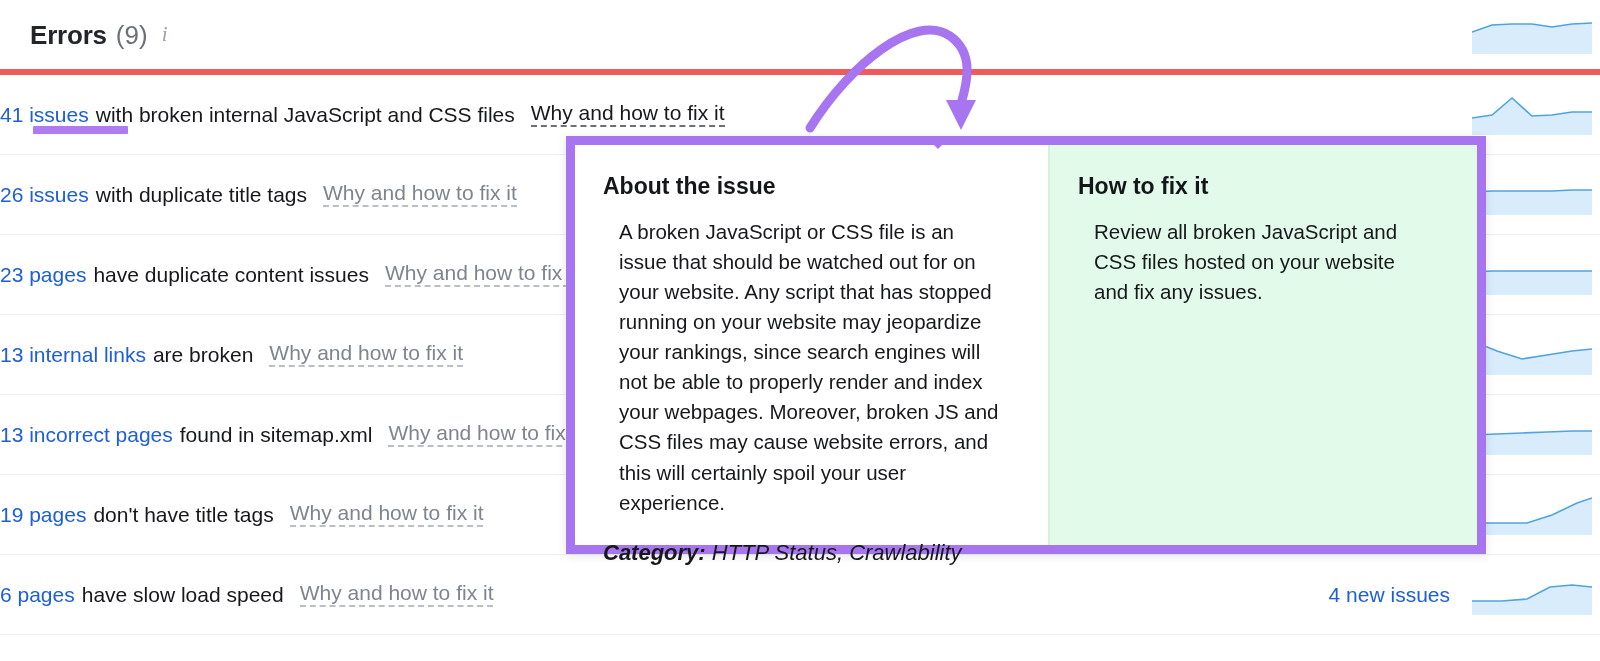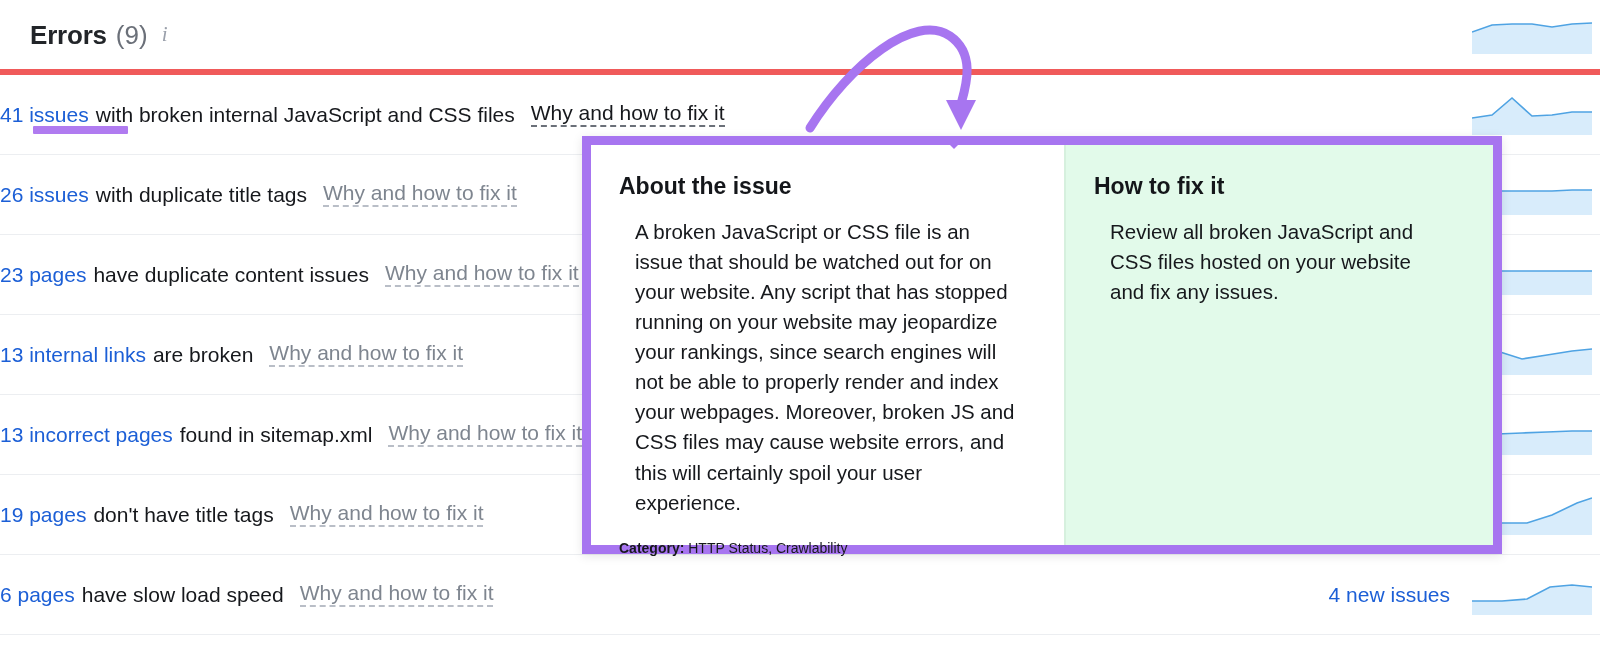--- a/index.html
+++ b/index.html
@@ -133,21 +133,21 @@
   .spark {
     position: absolute;
     right: 8px;
     width: 120px;
     height: 42px;
   }
 
   
   .tooltip {
     position: absolute;
-    left: 582px;
+    left: 566px;
     top: 136px;
     width: 920px;
     height: 418px;
     box-sizing: border-box;
     border: 9px solid #a775f0;
     background: #ffffff;
     display: flex;
     z-index: 40;
     box-shadow: 0 2px 10px rgba(0,0,0,0.10);
   }
@@ -171,23 +171,24 @@
     margin: 0 0 13px 0;
     line-height: 1.2;
   }
   .tt-body {
     font-size: 20.5px;
     line-height: 1.47;
     color: #16181c;
     margin: 16px;
   }
   .tt-category {
-    font-size: 14px;
+    font-size: 22px;
     color: #16181c;
     margin-top: 22px;
+    font-style: italic;
   }
   .tt-category b { font-weight: bold; }
 
   
   .tt-notch {
     position: absolute;
     top: -9px;
     left: 350px;
     width: 0; height: 0;
     border-left: 13px solid transparent;

